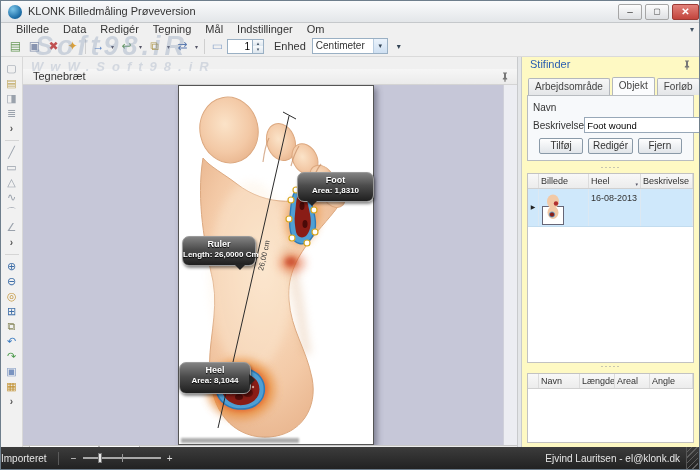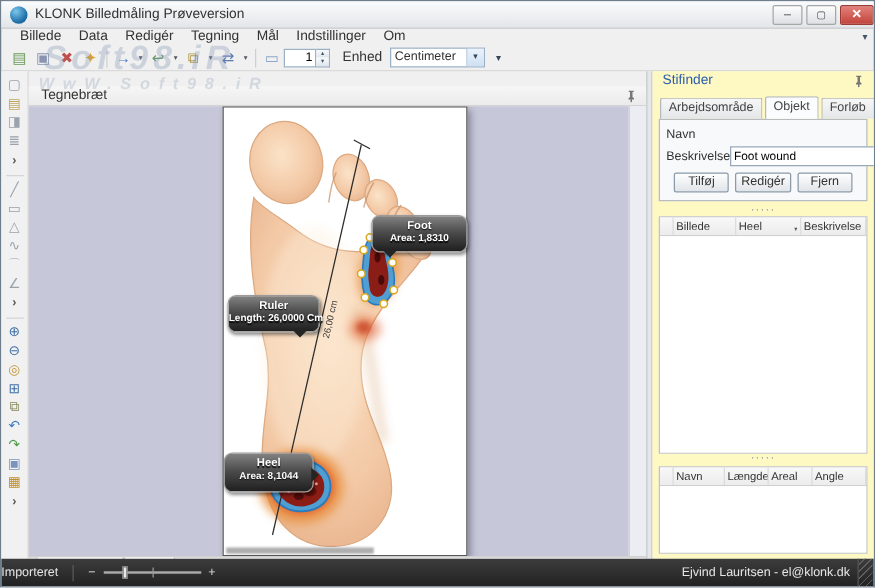--- a/index.html
+++ b/index.html
@@ -403,20 +403,35 @@
 
     <div class="rsplit sp1" data-name="horizontal-splitter">·····</div>
 
     <div class="rtable t1" data-name="images-table">
       <div class="rt-head" data-name="images-table-header">
         <span class="c c-sel" data-name="row-selector-column"></span>
         <span class="c c-bil" data-name="column-billede">Billede</span>
         <span class="c c-dato" data-name="column-dato"><span>Heel</span><span class="sortdd" data-name="sort-arrow-icon">▾</span></span>
         <span class="c c-rest" data-name="column-beskrivelse">Beskrivelse</span>
       </div>
+      <div class="rt-row" data-name="image-table-row">
+        <span class="c rowmark" data-name="row-marker-icon">▶</span>
+        <span class="c thumbcell" data-name="thumbnail-cell">
+          <span class="thumb" data-name="foot-thumbnail">
+            <svg viewBox="0 0 20 28" width="20" height="29">
+              <ellipse cx="10" cy="9" rx="6" ry="7" fill="#f2c9a6"></ellipse>
+              <ellipse cx="10" cy="20" rx="5.5" ry="6.5" fill="#f2c9a6"></ellipse>
+              <circle cx="13" cy="11" r="2.2" fill="#b03030"></circle>
+              <circle cx="9" cy="22" r="2.6" fill="#8a1d16" stroke="#4f9fd4" stroke-width="0.8"></circle>
+            </svg>
+          </span>
+        </span>
+        <span class="c datocell" data-name="dato-cell">16-08-2013</span>
+        <span class="c c-rest" data-name="beskrivelse-cell"></span>
+      </div>
       <div class="rt-fill" data-name="images-table-empty-area"></div>
     </div>
 
     <div class="rsplit sp2" data-name="horizontal-splitter">·····</div>
 
     <div class="rtable t2" data-name="measurements-table">
       <div class="rt-head" data-name="measurements-table-header">
         <span class="c c-sel" data-name="row-selector-column"></span>
         <span class="c c-n" data-name="column-navn">Navn</span>
         <span class="c c-l" data-name="column-laengde">Længde</span>

